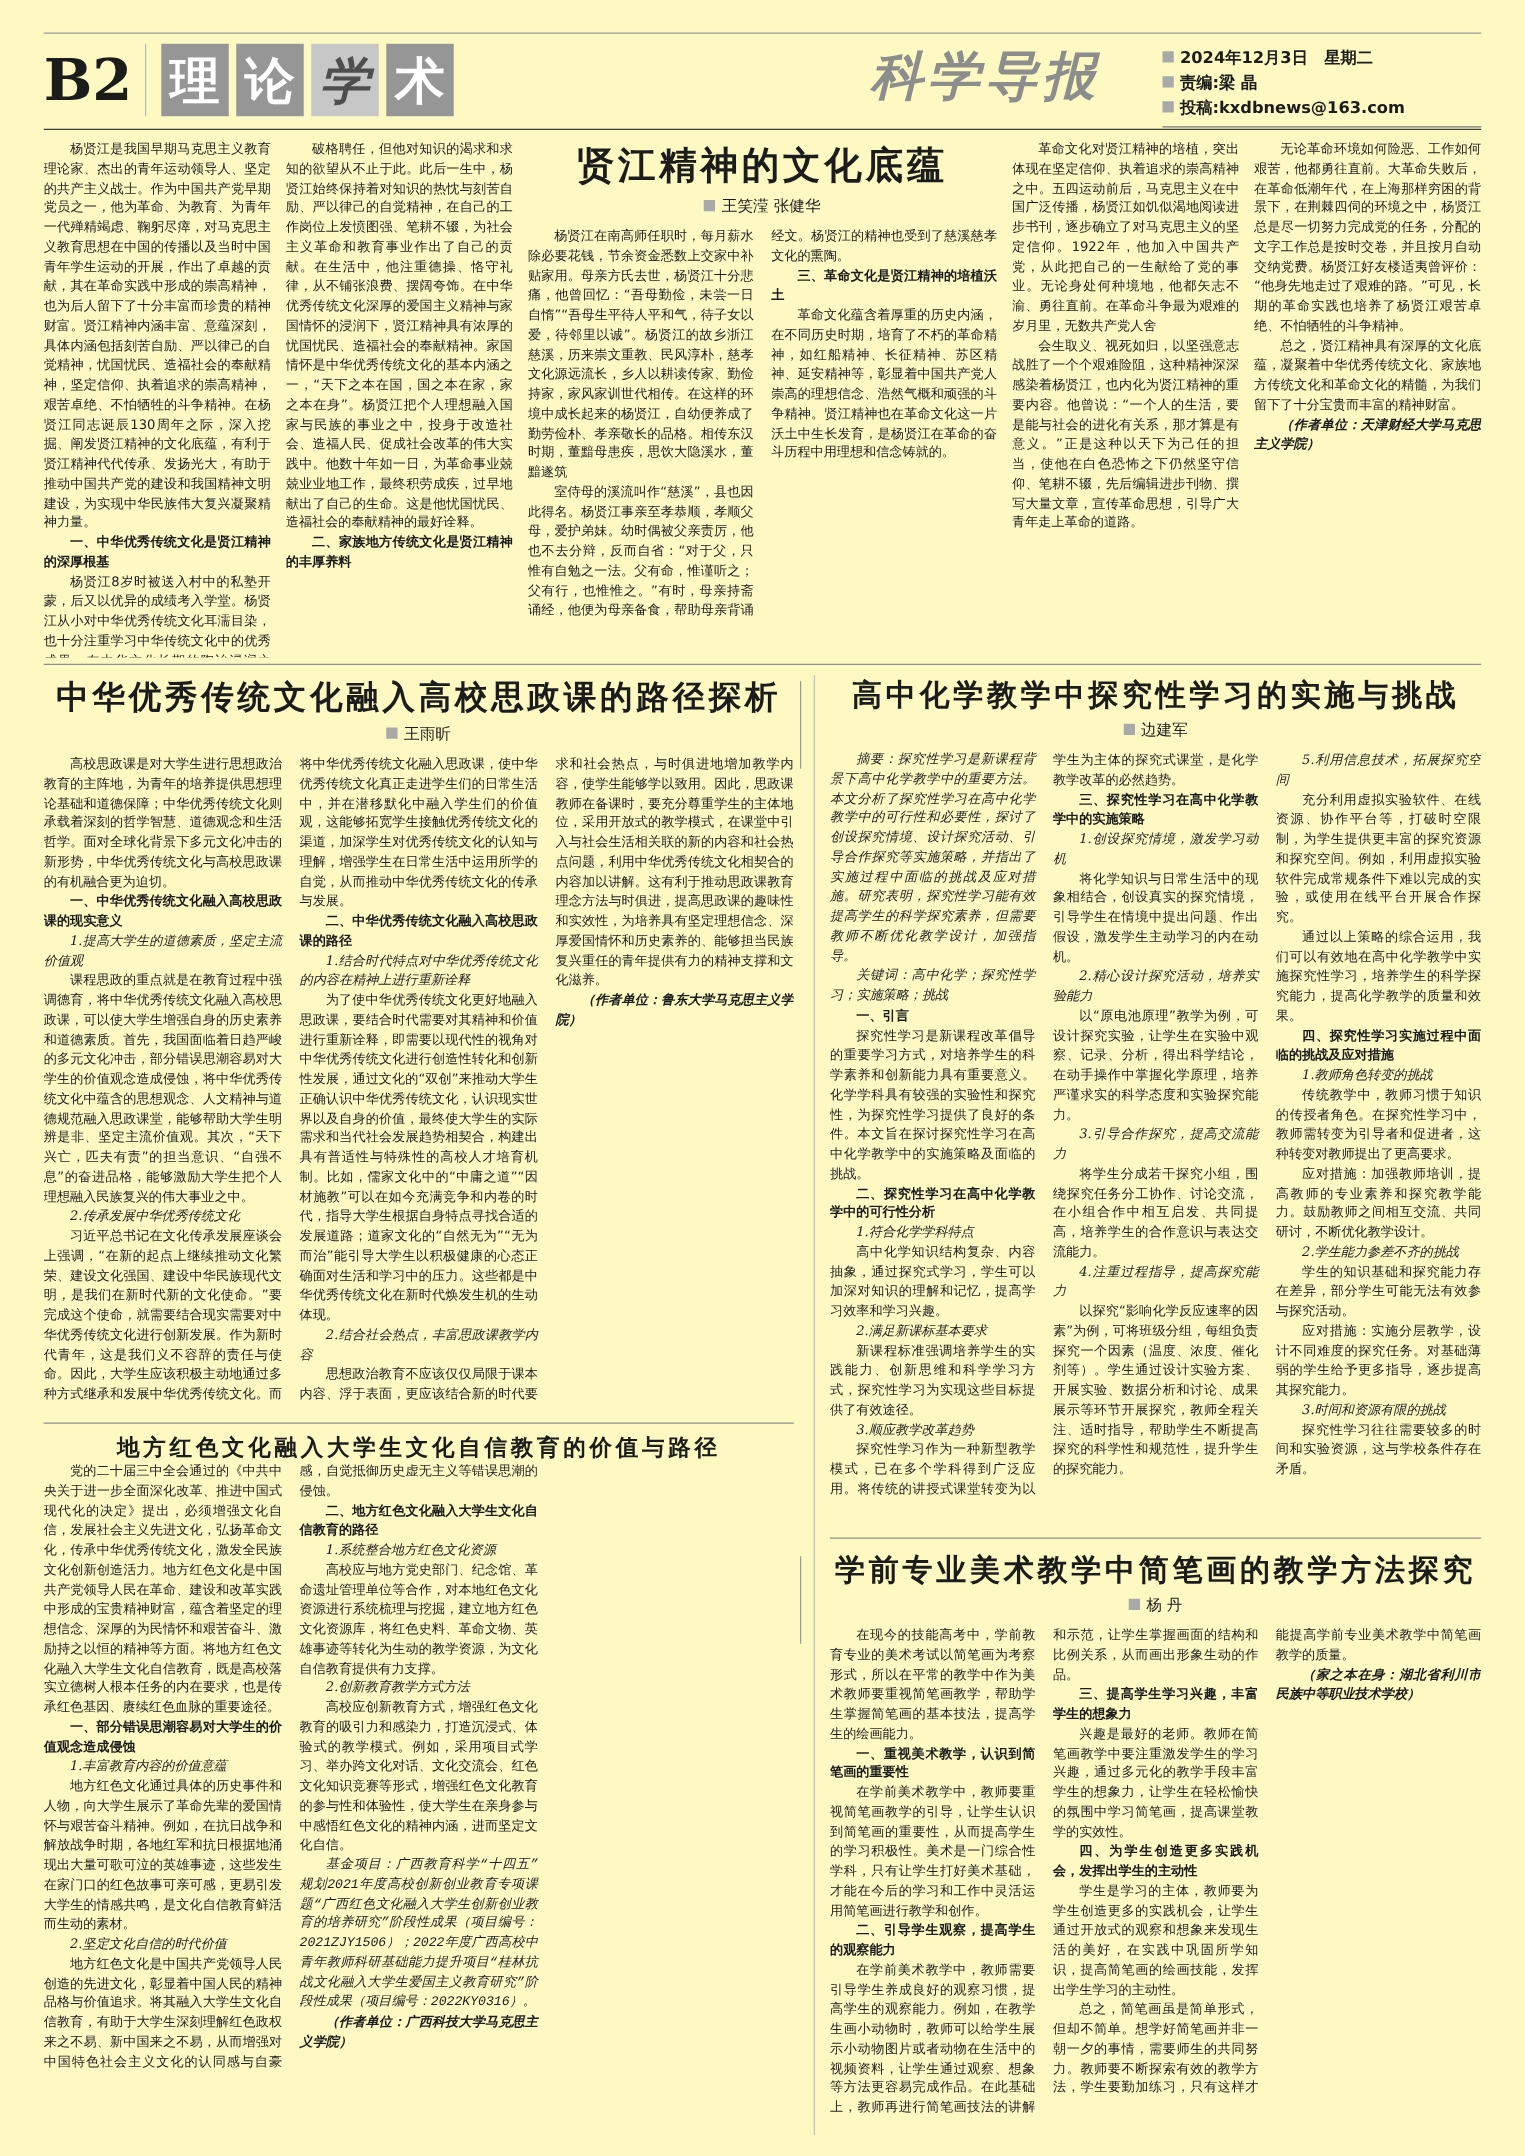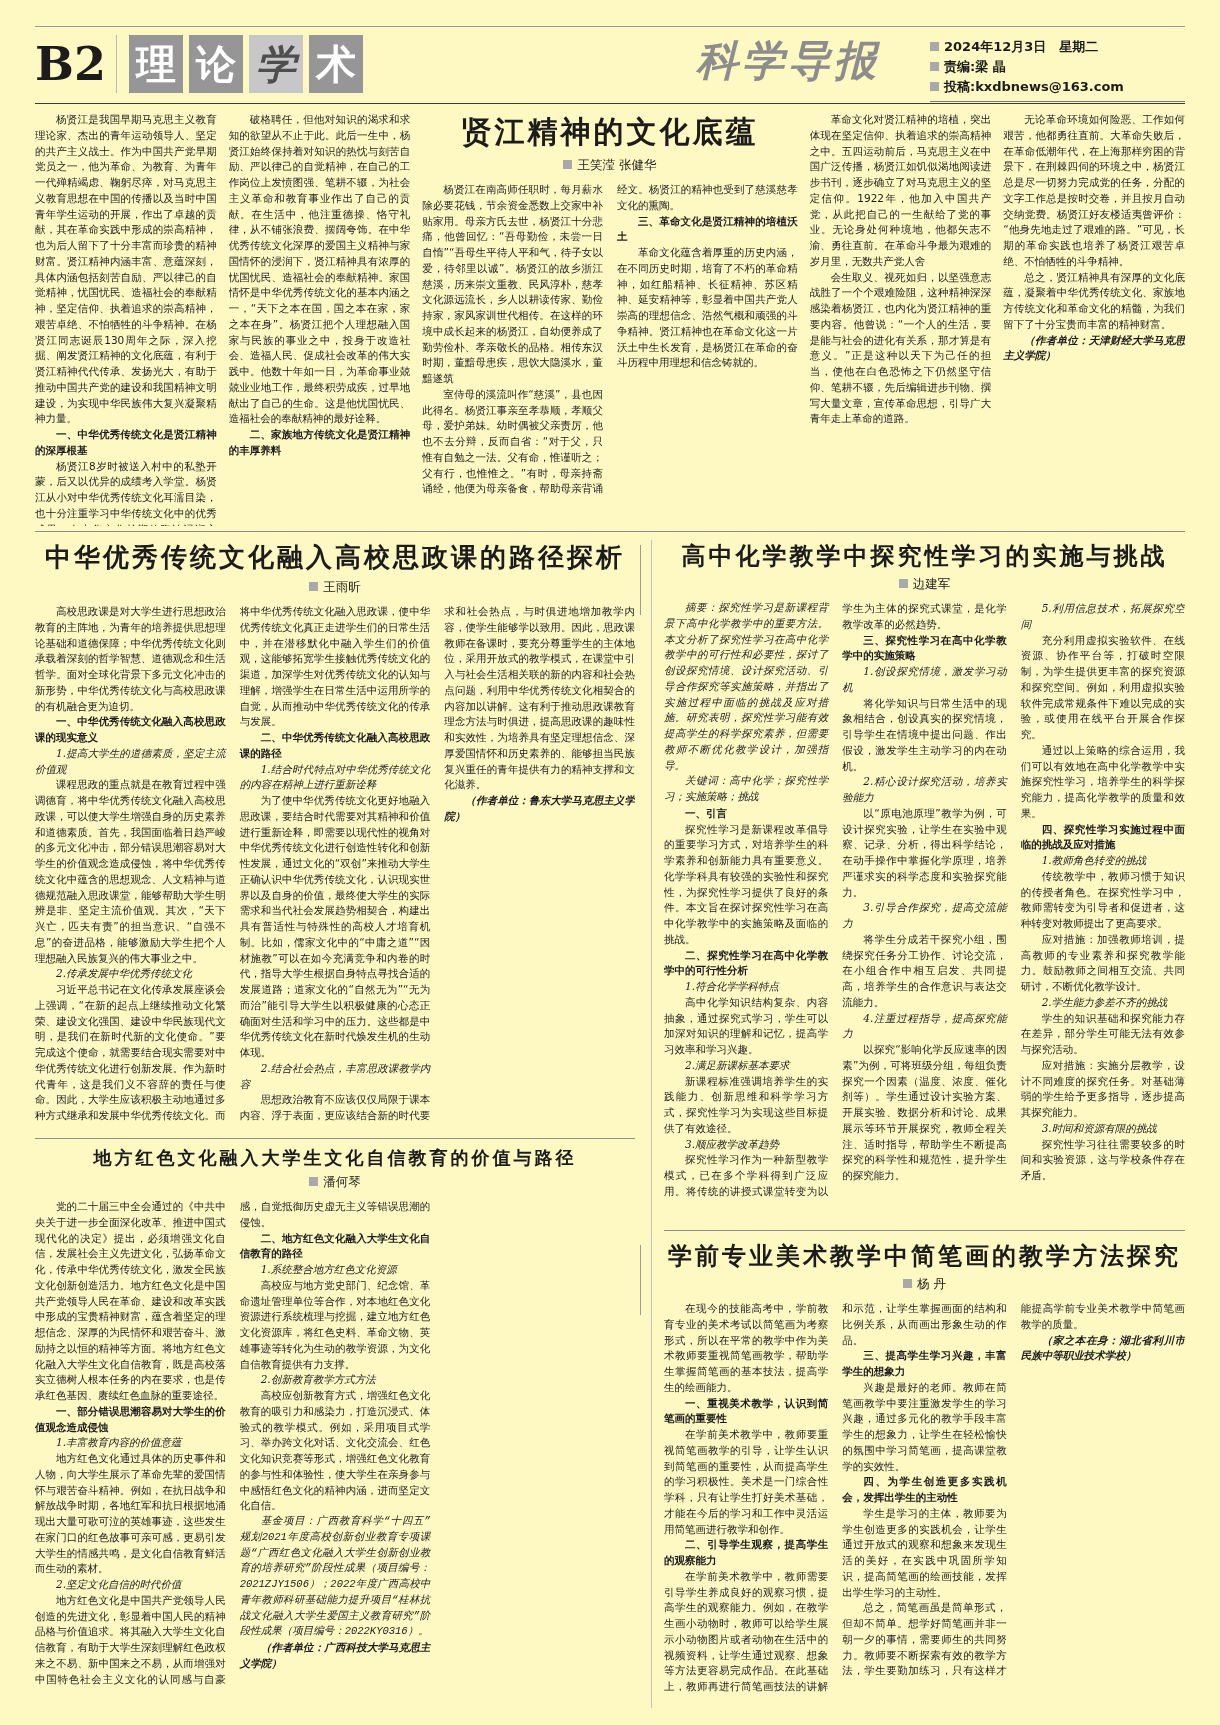--- a/index.html
+++ b/index.html
@@ -179,21 +179,20 @@
         <p class="subhi">3.时间和资源有限的挑战</p>
         <p class="para">探究性学习往往需要较多的时间和实验资源，这与学校条件存在矛盾。</p>
       </div>
   </div>
 
   <div class="hline hl-a2"></div>
   <div class="hline hl-a3"></div>
 
   <div class="art art-a4">
     <h2 class="headline">地方红色文化融入大学生文化自信教育的价值与路径</h2>
-    <p class="byline"><span class="sq"></span><span>潘何琴</span></p>
     <div class="a4-body cols">
         <p class="para">党的二十届三中全会通过的《中共中央关于进一步全面深化改革、推进中国式现代化的决定》提出，必须增强文化自信，发展社会主义先进文化，弘扬革命文化，传承中华优秀传统文化，激发全民族文化创新创造活力。地方红色文化是中国共产党领导人民在革命、建设和改革实践中形成的宝贵精神财富，蕴含着坚定的理想信念、深厚的为民情怀和艰苦奋斗、激励持之以恒的精神等方面。将地方红色文化融入大学生文化自信教育，既是高校落实立德树人根本任务的内在要求，也是传承红色基因、赓续红色血脉的重要途径。</p>
         <p class="subh">一、部分错误思潮容易对大学生的价值观念造成侵蚀</p>
         <p class="subhi">1.丰富教育内容的价值意蕴</p>
         <p class="para">地方红色文化通过具体的历史事件和人物，向大学生展示了革命先辈的爱国情怀与艰苦奋斗精神。例如，在抗日战争和解放战争时期，各地红军和抗日根据地涌现出大量可歌可泣的英雄事迹，这些发生在家门口的红色故事可亲可感，更易引发大学生的情感共鸣，是文化自信教育鲜活而生动的素材。</p>
         <p class="subhi">2.坚定文化自信的时代价值</p>
         <p class="para">地方红色文化是中国共产党领导人民创造的先进文化，彰显着中国人民的精神品格与价值追求。将其融入大学生文化自信教育，有助于大学生深刻理解红色政权来之不易、新中国来之不易，从而增强对中国特色社会主义文化的认同感与自豪感，自觉抵御历史虚无主义等错误思潮的侵蚀。</p>
         <p class="subh">二、地方红色文化融入大学生文化自信教育的路径</p>
         <p class="subhi">1.系统整合地方红色文化资源</p>
         <p class="para">高校应与地方党史部门、纪念馆、革命遗址管理单位等合作，对本地红色文化资源进行系统梳理与挖掘，建立地方红色文化资源库，将红色史料、革命文物、英雄事迹等转化为生动的教学资源，为文化自信教育提供有力支撑。</p>

